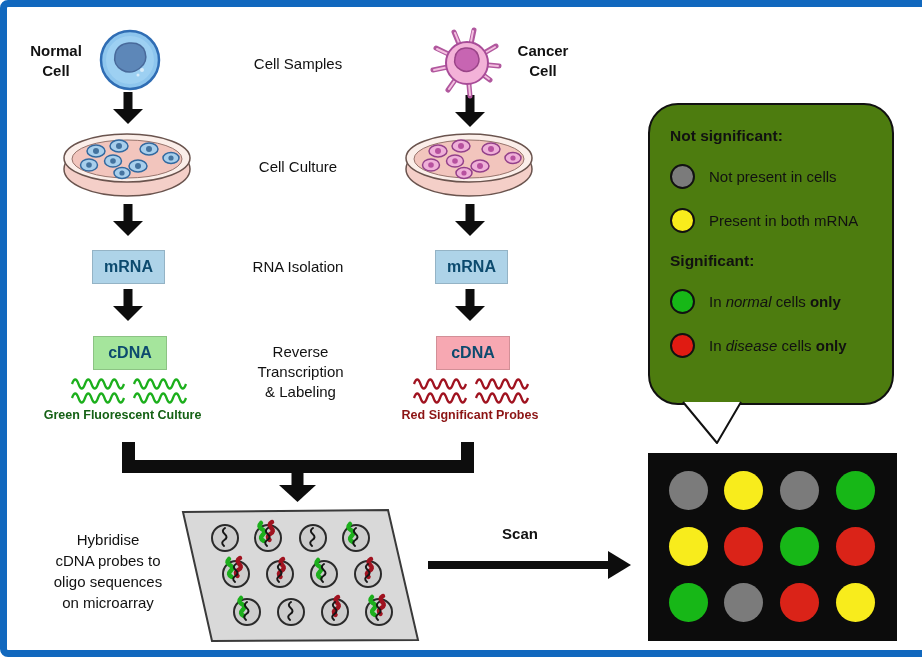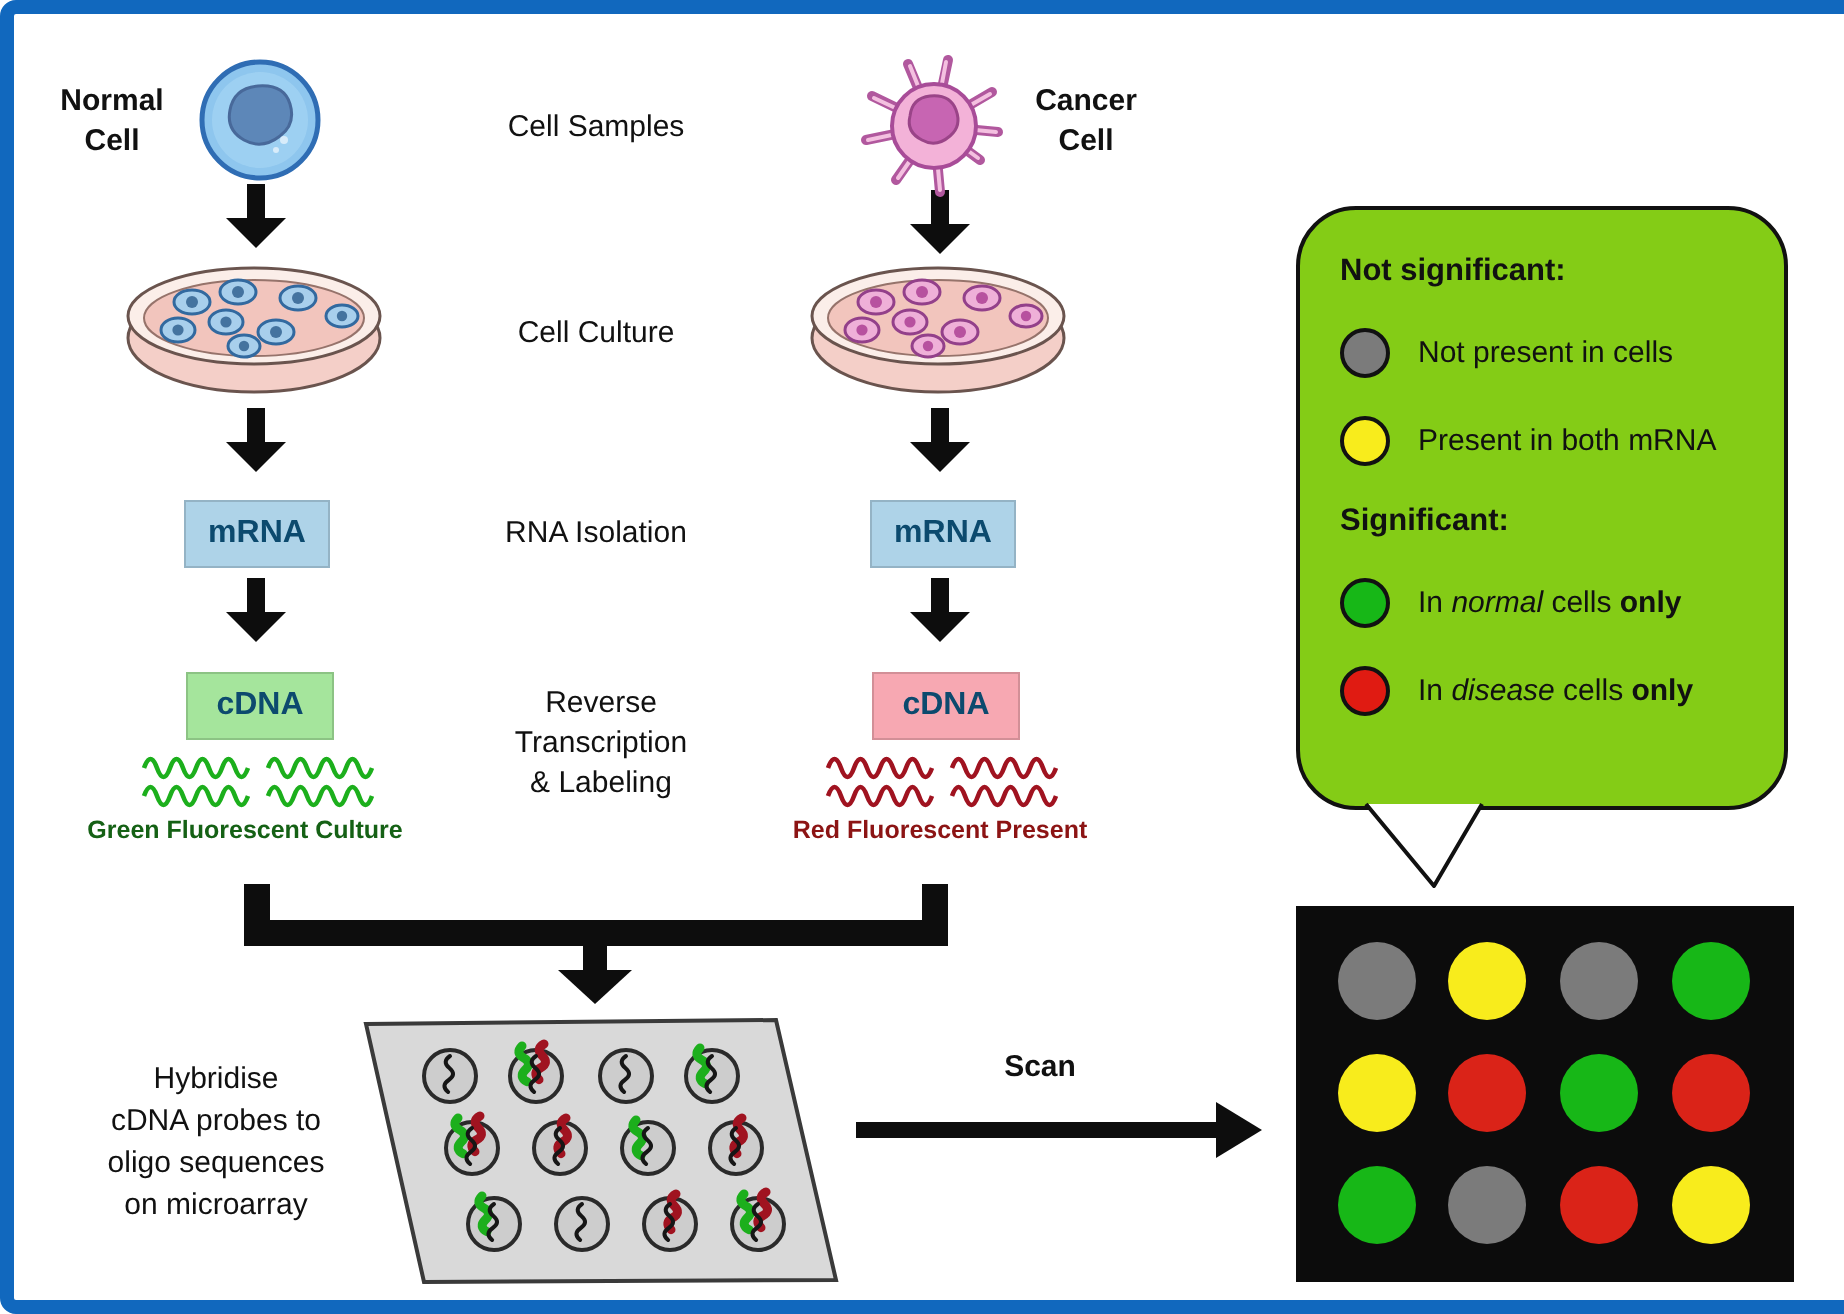--- a/index.html
+++ b/index.html
@@ -11,21 +11,21 @@
   .box{position:absolute;width:71px;height:32px;display:flex;align-items:center;justify-content:center;
        font-weight:bold;font-size:16px;color:#0c4a6e;border:1px solid rgba(0,0,0,0.15);}
   .probes-lbl{position:absolute;font-size:12.5px;font-weight:bold;text-align:center;line-height:15px;}
   svg{display:block;}
   #overlay{position:absolute;left:0;top:0;z-index:1;}
   .z2{z-index:2;}
   
   #scan-panel{position:absolute;left:648px;top:453px;width:249px;height:188px;background:#0c0c0c;z-index:2;}
   .scan-dot{position:absolute;width:39px;height:39px;border-radius:50%;}
   
-  #legend{position:absolute;left:648px;top:103px;width:246px;height:302px;background:#84cc16;
+  #legend{position:absolute;left:648px;top:103px;width:246px;height:302px;background:#4d7c0f;
           border:2px solid #111;border-radius:30px;box-sizing:border-box;z-index:3;}
   #legend-body{position:absolute;left:20px;top:8px;right:8px;}
   .lg-header{font-size:15.5px;font-weight:bold;color:#111;margin:14px 0 4px;}
   .lg-item{display:flex;align-items:center;margin:19px 0;text-align:right;}
   .lg-dot{width:25px;height:25px;border-radius:50%;border:2px solid #111;box-sizing:border-box;flex:0 0 auto;}
   .lg-text{font-size:15px;color:#111;margin-left:14px;}
   .lg-text i{font-style:italic;}
   .lg-text b{font-weight:bold;}
   #tail{position:absolute;left:670px;top:395px;z-index:4;}
 </style>
@@ -216,21 +216,21 @@
   </svg>
   <svg class="abs z2" style="left:412px;top:377px;" width="122" height="30">
     <g fill="none" stroke="#a01320" stroke-width="2.3">
       <path d="M2 7 q3.25 -9 6.5 0 t6.5 0 t6.5 0 t6.5 0 t6.5 0 t6.5 0 t6.5 0 t6.5 0"></path>
       <path d="M64 7 q3.25 -9 6.5 0 t6.5 0 t6.5 0 t6.5 0 t6.5 0 t6.5 0 t6.5 0 t6.5 0"></path>
       <path d="M2 21 q3.25 -9 6.5 0 t6.5 0 t6.5 0 t6.5 0 t6.5 0 t6.5 0 t6.5 0 t6.5 0"></path>
       <path d="M64 21 q3.25 -9 6.5 0 t6.5 0 t6.5 0 t6.5 0 t6.5 0 t6.5 0 t6.5 0 t6.5 0"></path>
     </g>
   </svg>
   <div class="probes-lbl z2" style="left:25px;top:408px;width:195px;color:#156115;">Green Fluorescent Culture</div>
-  <div class="probes-lbl z2" style="left:375px;top:408px;width:190px;color:#8c1414;">Red Fluorescent Present</div>
+  <div class="probes-lbl z2" style="left:375px;top:408px;width:190px;color:#8c1414;">Red Significant Probes</div>
 
   <div class="abs lbl z2" style="left:18px;top:529px;width:180px;line-height:21px;">Hybridise
 cDNA probes to
 oligo sequences
 on microarray</div>
   <div class="abs lbl z2" style="left:468px;top:524px;width:104px;font-weight:bold;">Scan</div>
 
   <div id="scan-panel">
       <div class="scan-dot" style="left: 20.5px; top: 17.5px; background: rgb(123, 123, 123);"></div>
       <div class="scan-dot" style="left: 76.2px; top: 17.5px; background: rgb(248, 236, 28);"></div>

